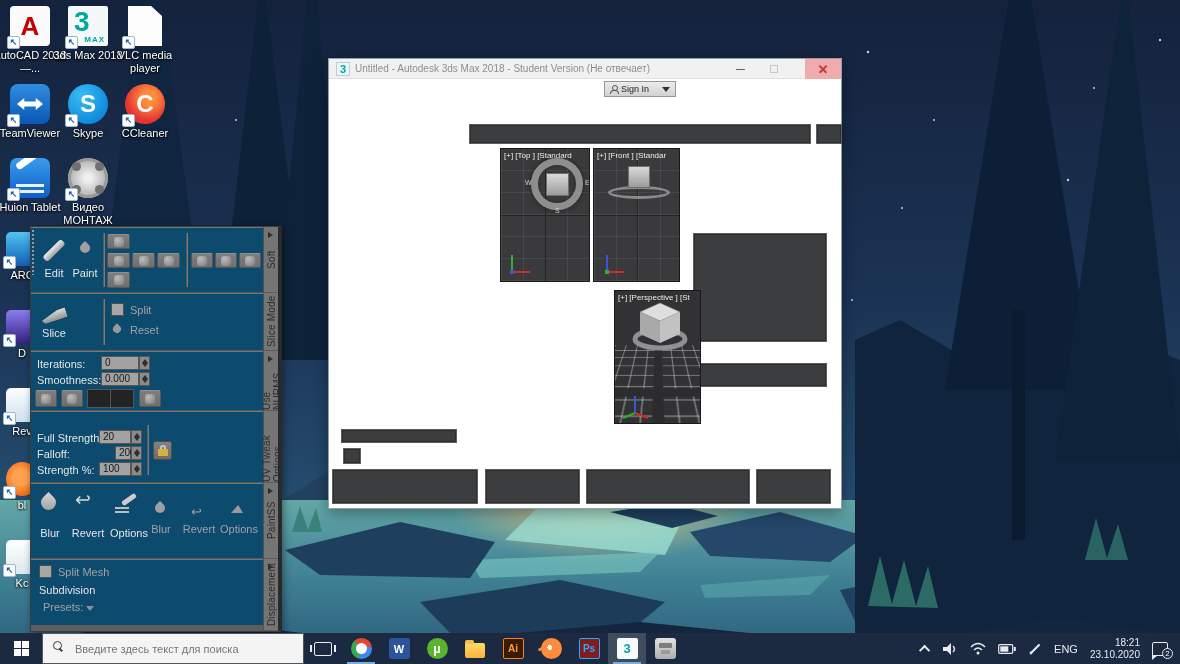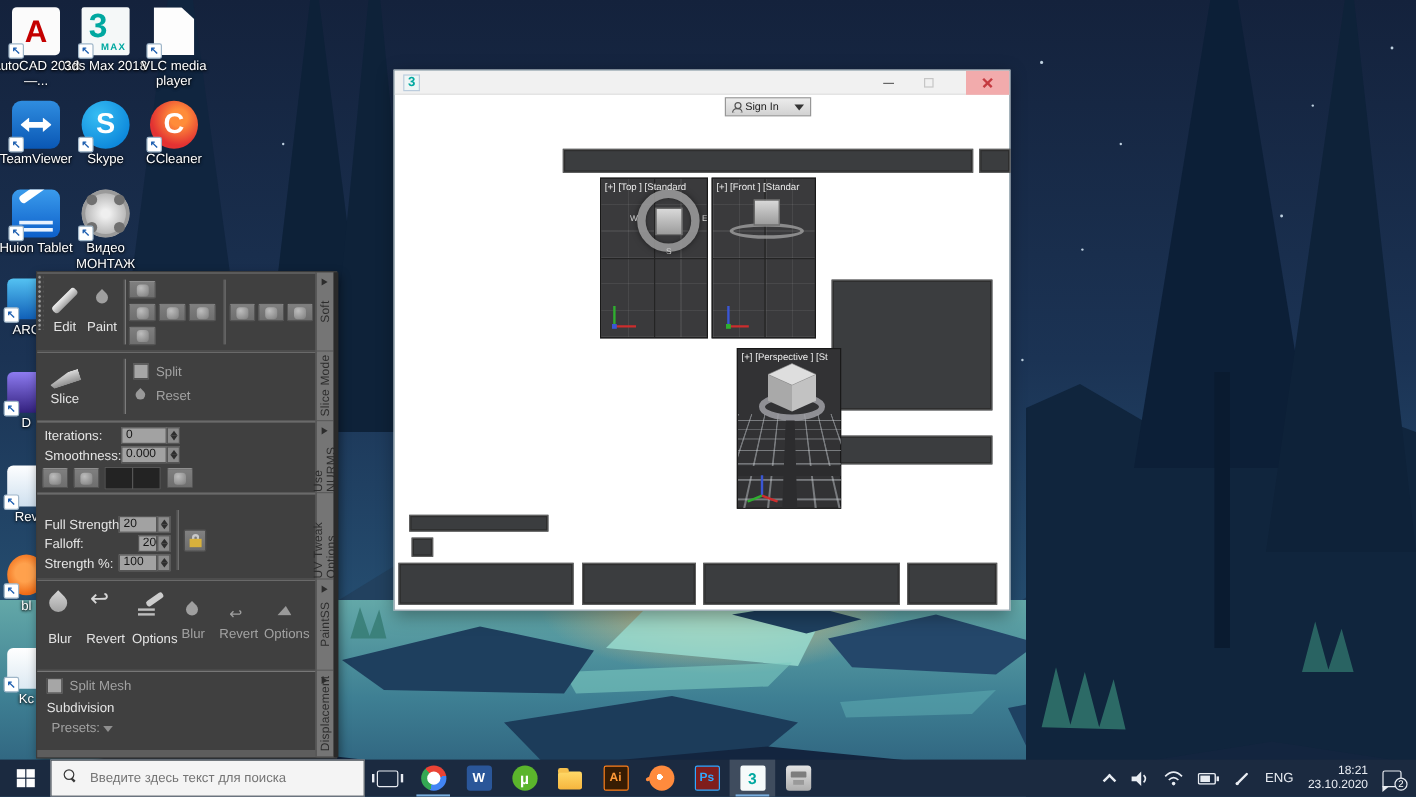--- a/index.html
+++ b/index.html
@@ -44,21 +44,21 @@
   .pic { position:absolute; width:76px; text-align:center; z-index:1; }
   .pimg { position:relative; width:32px; height:34px; margin:0 auto; border-radius:5px; }
   .p-arc { background:linear-gradient(#54c2f2,#1160b8); }
   .p-d   { background:linear-gradient(#8d7bf0,#33217e); }
   .p-rev { background:linear-gradient(#fdfeff,#cfe0ef); }
   .p-bl  { background:radial-gradient(circle at 45% 45%, #ffa14d 30%, #f06b16 70%); border-radius:50%; }
   .p-kc  { background:linear-gradient(#ffffff,#dce9f2); }
 
   
   #panel { position:absolute; left:30px; top:226px; width:251px; height:406px; z-index:3;
-           background:#404040; border:1px solid #3c3c3c; box-shadow:2px 3px 8px rgba(0,0,0,.45); }
+           background:#0c4a6e; border:1px solid #3c3c3c; box-shadow:2px 3px 8px rgba(0,0,0,.45); }
   .psec { position:absolute; left:0; width:232px; border-bottom:1px solid #575757; box-shadow:0 1px 0 #777 inset; }
   .ptext  { color:#e4e4e4; font-size:11px; }
   .pdim   { color:#a2a2a2; font-size:11px; }
   .vline { position:absolute; width:1px; background:#585858; box-shadow:1px 0 0 #7b7b7b; }
   .pbtn { position:absolute; background:linear-gradient(#7f7f7f,#6e6e6e); border:1px solid #565656;
           border-top-color:#8f8f8f; border-radius:2px; }
   .pbtn .blob { position:absolute; left:50%; top:50%; width:10px; height:10px; transform:translate(-50%,-50%);
                 background:radial-gradient(circle at 35% 30%, #bdbdbd, #7d7d7d); border-radius:3px; }
   .spin { position:absolute; height:14px; background:#a2a2a2; border:1px solid #565656;
           font-size:10px; color:#161616; padding:0 3px; line-height:12px; }
@@ -500,20 +500,21 @@
       <span class="tabarrow" style="top:261px;"></span>
       <div class="ptab" style="top:332px;height:72px;">Displacement</div>
       <span class="tabarrow" style="top:337px;"></span>
     </div>
     <div class="pedge"></div>
   </div>
 
   <div id="maxwin">
     <div class="titlebar">
       <div class="titleicon">3</div>
+      <div class="titletext">Untitled - Autodesk 3ds Max 2018 - Student Version (Не отвечает)</div>
       <div class="winbtn" style="right:88px;width:26px;">
           <span class="minbar"></span>
         </div>
       <div class="winbtn" style="right:54px;width:26px;">
           <span class="maxbox"></span>
         </div>
       <div class="winbtn closebtn" style="right:0;width:36px;">
           <span class="xg1"></span>
           <span class="xg2"></span>
         </div>

